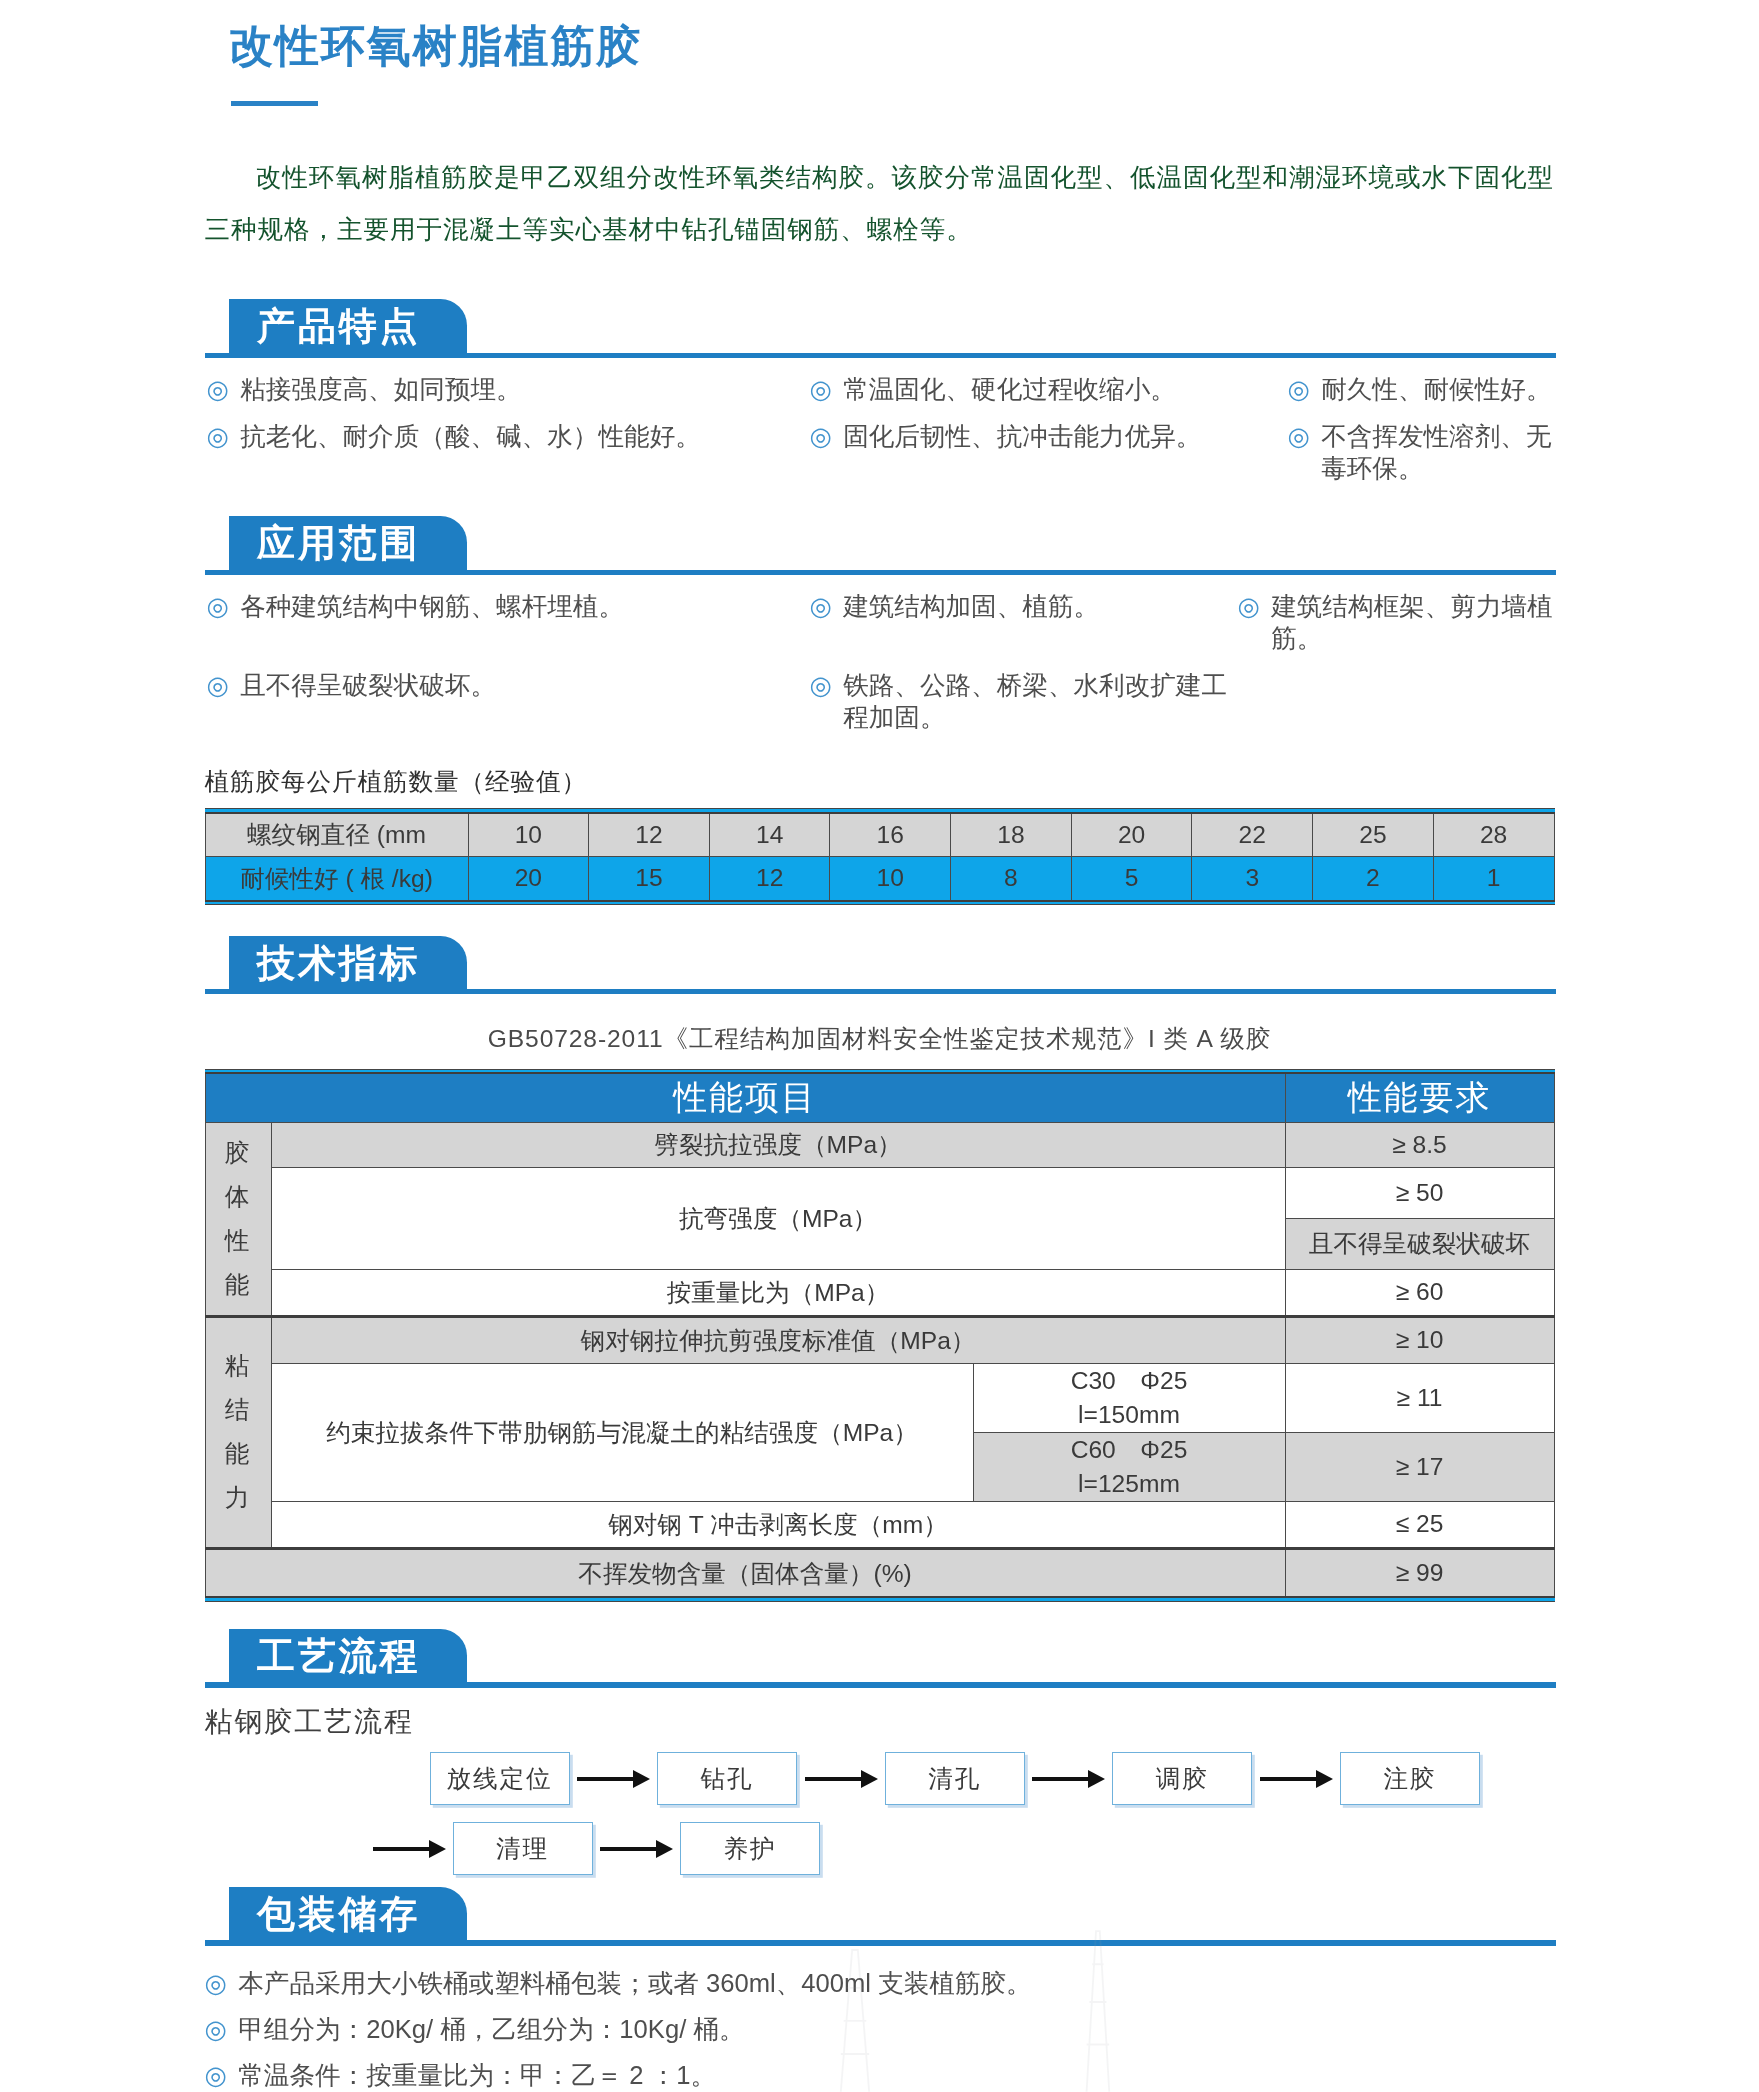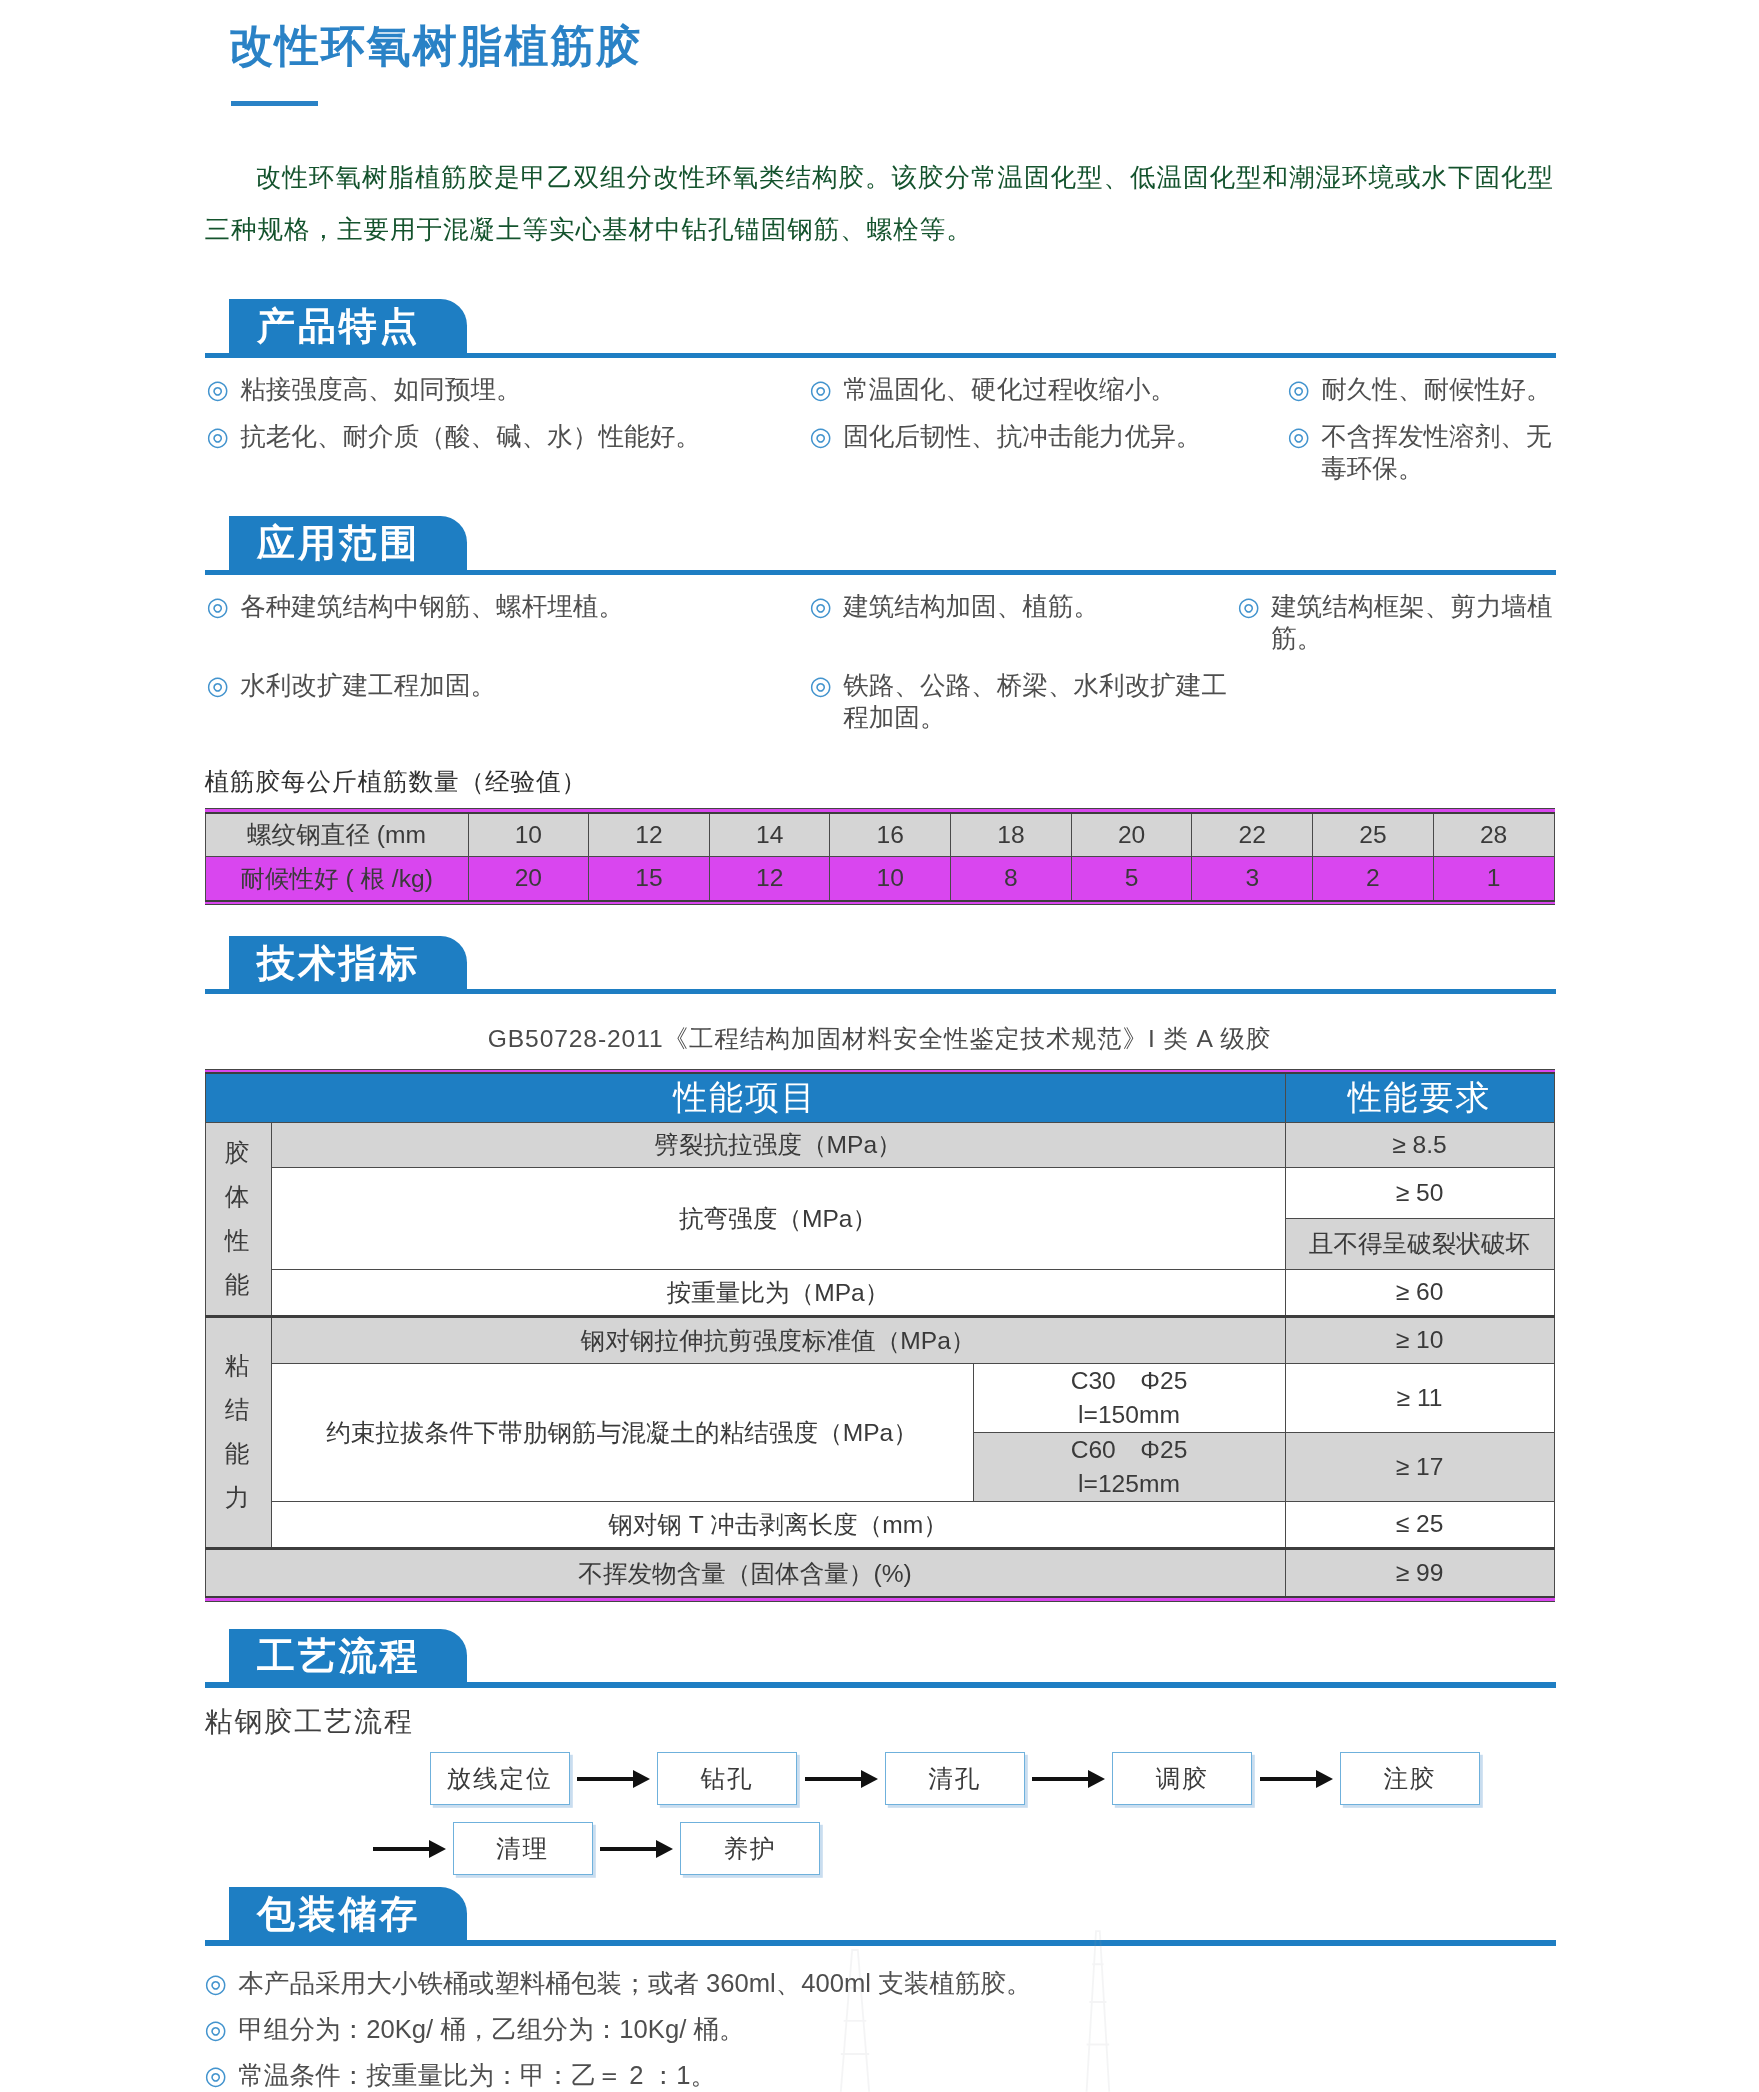--- a/index.html
+++ b/index.html
@@ -30,21 +30,21 @@
   }
 
   
   .bullets { margin-top:15px; display:grid; row-gap:15px; font-size:25.6px; color:#4e4e4e; }
   .features-grid { grid-template-columns:603px 478px 1fr; margin-left:1.9px; }
   .apps-grid { grid-template-columns:603px 428px 1fr; margin-left:1.9px; }
   .bullet-item { display:flex; align-items:flex-start; gap:11.4px; line-height:32px; }
   .bullet-icon { color:#4394ce; font-size:25.6px; line-height:32px; }
 
   
-  .tbl-wrap { border-top:1.9px solid #454545; border-bottom:1.9px solid #454545; padding:2.8px 0; background:#d946ef; }
+  .tbl-wrap { border-top:1.9px solid #454545; border-bottom:1.9px solid #454545; padding:2.8px 0; background:#0ea5e9; }
   table { border-collapse:collapse; width:100%; table-layout:fixed; }
   .tbl-wrap table { border-top:2.8px solid #3d3d3d; border-bottom:2.8px solid #3d3d3d; }
   td, th { border:1.9px solid #4a4a4a; text-align:center; vertical-align:middle; font-size:24.6px; color:#3a3a3a; font-weight:normal; }
   .gray-bg { background:#d5d5d5; }
   .white-bg { background:#ffffff; }
 
   
   .rebar-caption { margin-top:32px; font-size:24.6px; font-weight:normal; color:#2f2f2f; letter-spacing:0.9px; }
   .rebar-wrap { margin-top:9.5px; }
   .rebar-table td { height:44px; }
@@ -149,21 +149,21 @@
     <div class="bullet-item">
         <span class="bullet-icon">◎</span>
         <span>建筑结构加固、植筋。</span>
       </div>
     <div class="bullet-item">
         <span class="bullet-icon">◎</span>
         <span>建筑结构框架、剪力墙植筋。</span>
       </div>
     <div class="bullet-item">
         <span class="bullet-icon">◎</span>
-        <span>水利改扩建工程加固。</span>
+        <span>且不得呈破裂状破坏。</span>
       </div>
     <div class="bullet-item">
         <span class="bullet-icon">◎</span>
         <span>铁路、公路、桥梁、水利改扩建工程加固。</span>
       </div>
   </div>
 
   <div class="rebar-caption">植筋胶每公斤植筋数量（经验值）</div>
   <div class="tbl-wrap rebar-wrap">
     <table class="rebar-table">

